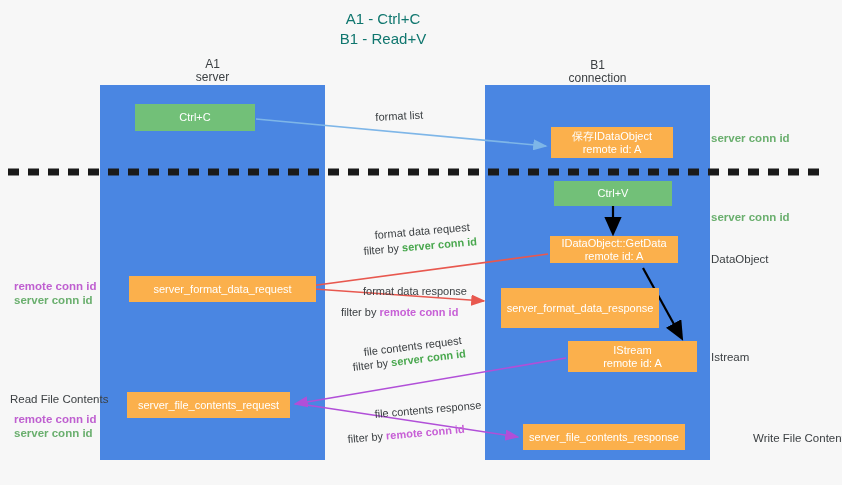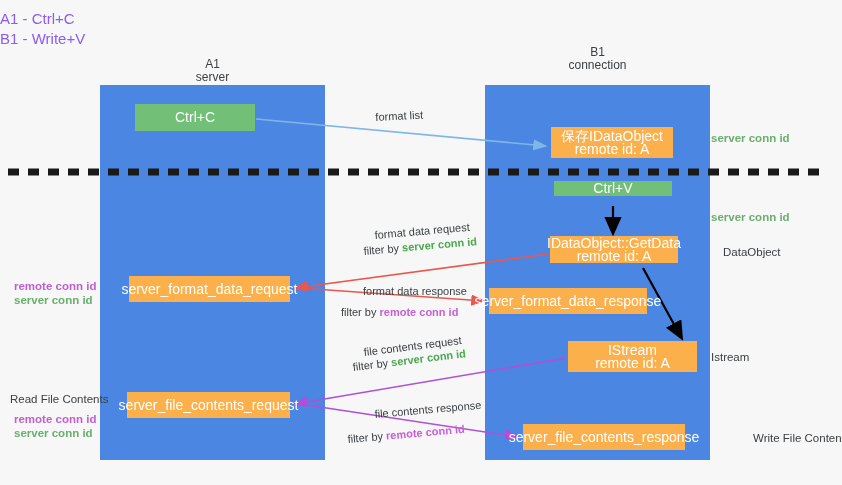--- a/index.html
+++ b/index.html
@@ -10,48 +10,48 @@
     font-family:"Liberation Sans","DejaVu Sans",sans-serif;
     color:#3c4043;
     position:relative;
     overflow:hidden;
   }
   #stage{position:absolute;inset:0;width:842px;height:485px;}
   svg.layer{position:absolute;left:0;top:0;width:842px;height:485px;pointer-events:none;}
 
   .title{
     position:absolute;left:0;top:9px;width:766px;
-    text-align:left;font-size:15px;line-height:20px;color:#8b5cf6;
+    text-align:center;font-size:15px;line-height:20px;color:#0f766e;
   }
 
   .lane{position:absolute;background:#4a86e2;}
   .lane-a{left:100px;top:85px;width:225px;height:375px;}
   .lane-b{left:485px;top:85px;width:225px;height:375px;}
 
   .lane-head{
     position:absolute;text-align:center;font-size:12px;line-height:13px;color:#3c4043;
   }
   .lane-head-a{left:130px;top:58px;width:165px;}
-  .lane-head-b{left:515px;top:46px;width:165px;}
+  .lane-head-b{left:515px;top:59px;width:165px;}
 
   .node{
     position:absolute;
     display:flex;flex-direction:column;align-items:center;justify-content:center;
-    color:#fff;font-size:14px;line-height:13px;text-align:center;
+    color:#fff;font-size:11px;line-height:13px;text-align:center;
     box-sizing:border-box;
   }
   .node.green{background:#72c078;}
   .node.orange{background:#fbb04c;}
 
   .n-ctrlc{left:135px;top:104px;width:120px;height:27px;}
   .n-save{left:551px;top:127px;width:122px;height:31px;}
-  .n-ctrlv{left:554px;top:181px;width:118px;height:15px;}
+  .n-ctrlv{left:554px;top:181px;width:118px;height:25px;}
   .n-getdata{left:550px;top:236px;width:128px;height:27px;}
-  .n-fmtreq{left:129px;top:276px;width:161px;height:26px;}
-  .n-fmtresp{left:489px;top:288px;width:158px;height:26px;}
+  .n-fmtreq{left:129px;top:276px;width:187px;height:26px;}
+  .n-fmtresp{left:501px;top:288px;width:158px;height:40px;}
   .n-istream{left:568px;top:341px;width:129px;height:31px;}
   .n-filereq{left:127px;top:392px;width:163px;height:26px;}
   .n-fileresp{left:523px;top:424px;width:162px;height:26px;}
 
   .edge-label{
     position:absolute;font-size:11px;line-height:14px;color:#3c4043;white-space:nowrap;
   }
   .green-t{color:#4aa84f;font-weight:bold;}
   .pink-t{color:#c760d6;font-weight:bold;}
   .side-note{position:absolute;font-size:11.5px;line-height:14px;white-space:nowrap;}
@@ -60,21 +60,21 @@
   .side-note .plain{color:#3c4043;}
   .rotlbl{transform-origin:left top;}
 </style>
 </head>
 <body>
 
 <div id="stage">
 
   <div class="title">
     <div>A1 - Ctrl+C</div>
-    <div>B1 - Write+V</div>
+    <div>B1 - Read+V</div>
   </div>
 
   <div class="lane-head lane-head-a">
     <div>A1</div>
     <div>server</div>
   </div>
   <div class="lane-head lane-head-b">
     <div>B1</div>
     <div>connection</div>
   </div>
@@ -185,21 +185,21 @@
   </div>
 
   <div class="side-note" style="left:711px;top:131px;">
     <span class="g">server conn id</span>
   </div>
 
   <div class="side-note" style="left:711px;top:210px;">
     <span class="g">server conn id</span>
   </div>
 
-  <div class="side-note" style="left:711px;top:245px;margin-left:12px;">
+  <div class="side-note" style="left:711px;top:252px;">
     <span class="plain">DataObject</span>
   </div>
 
   <div class="side-note" style="left:711px;top:350px;">
     <span class="plain">Istream</span>
   </div>
 
   <div class="side-note" style="left:753px;top:431px;">
     <span class="plain">Write File Contents</span>
   </div>

